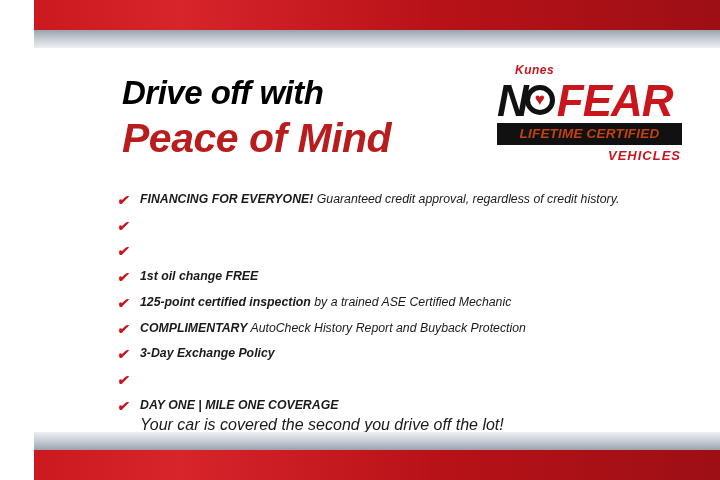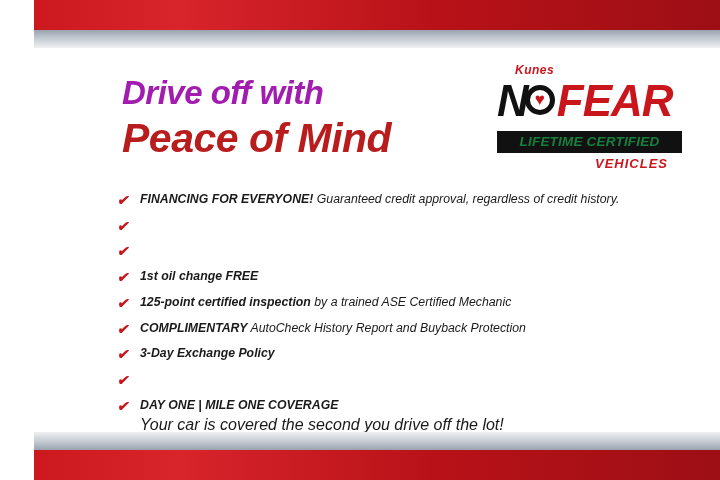--- a/index.html
+++ b/index.html
@@ -79,21 +79,21 @@
     left: 122px;
     top: 76px;
     color: #6d7d92;
     line-height: 1;
   }
   .headline .line1 {
     font-size: 33px;
     font-weight: bold;
     font-style: italic;
     letter-spacing: -0.5px;
-    color: #a21caf;
+    color: #000000;
     white-space: nowrap;
   }
   .headline .line2 {
     font-size: 41px;
     font-weight: bold;
     font-style: italic;
     letter-spacing: -0.5px;
     color: #b91c1c;
     margin-top: 9px;
     white-space: nowrap;
@@ -157,38 +157,38 @@
   .logo-fear {
     font-size: 44px;
     font-weight: bold;
     font-style: italic;
     color: #c9161d;
     line-height: 0.92;
     letter-spacing: -1px;
   }
   .logo-bar {
     background: #111;
-    color: #15803d;
+    color: #c2410c;
     font-size: 13.5px;
     font-weight: bold;
     font-style: italic;
     letter-spacing: 0.2px;
     text-align: center;
     padding: 3px 4px 4px 4px;
-    margin-top: 10px;
+    margin-top: 2px;
   }
   .logo-vehicles {
     color: #c9161d;
     font-size: 13px;
     font-weight: bold;
     font-style: italic;
     letter-spacing: 1px;
     text-align: right;
     margin-top: 3px;
-    margin-right: 14px;
+    margin-right: 1px;
   }
 
   
   .bullets {
     position: absolute;
     left: 118px;
     top: 192px;
     width: 520px;
   }
   .bullet-row {

